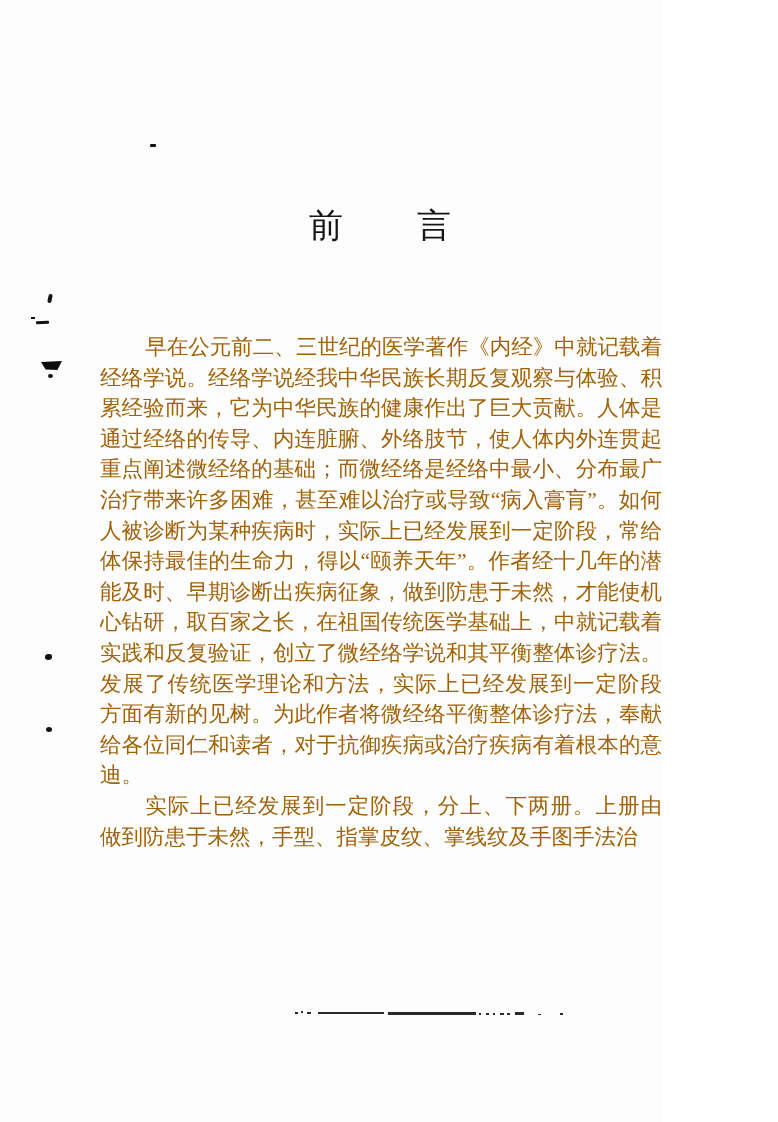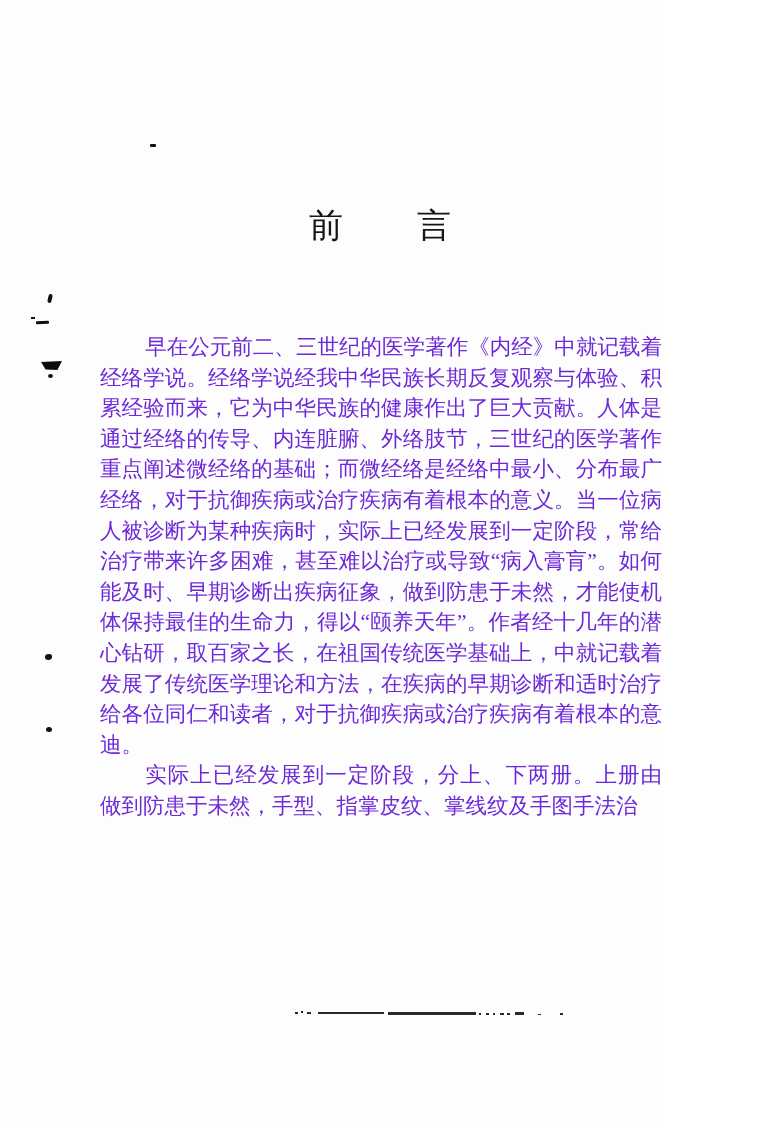--- a/index.html
+++ b/index.html
@@ -28,21 +28,21 @@
     letter-spacing: 2px;
     white-space: pre;
   }
   .text-block {
     position: absolute;
     left: 100px;
     top: 332px;
     width: 562px;
     font-size: 21.5px;
     line-height: 30.6px;
-    color: #6d28d9;
+    color: #a16207;
   }
   .text-line {
     text-align: justify;
     text-align-last: justify;
     height: 30.6px;
     overflow: hidden;
   }
   .text-line.indent { text-indent: 2.1em; }
   .text-line.short  { text-align-last: left; }
 
@@ -68,29 +68,30 @@
 <body>
 
 <div class="page">
 
   <div class="doc-title">前　　言</div>
 
   <div class="text-block">
     <div class="text-line indent">早在公元前二、三世纪的医学著作《内经》中就记载着</div>
     <div class="text-line">经络学说。经络学说经我中华民族长期反复观察与体验、积</div>
     <div class="text-line">累经验而来，它为中华民族的健康作出了巨大贡献。人体是</div>
-    <div class="text-line">通过经络的传导、内连脏腑、外络肢节，三世纪的医学著作</div>
+    <div class="text-line">通过经络的传导、内连脏腑、外络肢节，使人体内外连贯起</div>
     <div class="text-line">重点阐述微经络的基础；而微经络是经络中最小、分布最广的</div>
-    <div class="text-line">经络，对于抗御疾病或治疗疾病有着根本的意义。当一位病</div>
+    <div class="text-line">治疗带来许多困难，甚至难以治疗或导致“病入膏肓”。如何</div>
     <div class="text-line">人被诊断为某种疾病时，实际上已经发展到一定阶段，常给</div>
-    <div class="text-line">治疗带来许多困难，甚至难以治疗或导致“病入膏肓”。如何</div>
+    <div class="text-line">体保持最佳的生命力，得以“颐养天年”。作者经十几年的潜</div>
     <div class="text-line">能及时、早期诊断出疾病征象，做到防患于未然，才能使机</div>
-    <div class="text-line">体保持最佳的生命力，得以“颐养天年”。作者经十几年的潜</div>
     <div class="text-line">心钻研，取百家之长，在祖国传统医学基础上，中就记载着</div>
-    <div class="text-line">发展了传统医学理论和方法，在疾病的早期诊断和适时治疗</div>
+    <div class="text-line">实践和反复验证，创立了微经络学说和其平衡整体诊疗法。</div>
+    <div class="text-line">发展了传统医学理论和方法，实际上已经发展到一定阶段</div>
+    <div class="text-line">方面有新的见树。为此作者将微经络平衡整体诊疗法，奉献</div>
     <div class="text-line">给各位同仁和读者，对于抗御疾病或治疗疾病有着根本的意义</div>
     <div class="text-line short">迪。</div>
     <div class="text-line indent">实际上已经发展到一定阶段，分上、下两册。上册由</div>
     <div class="text-line short">做到防患于未然，手型、指掌皮纹、掌线纹及手图手法治</div>
   </div>
 
   <div class="speck" style="left:150px; top:144px; width:6px; height:3px; border-radius:1px;"></div>
   <div class="speck" style="left:48px;  top:294px; width:4px; height:9px; border-radius:2px; transform:rotate(12deg);"></div>
   <div class="speck" style="left:31px;  top:317px; width:4px; height:2px;"></div>
   <div class="speck" style="left:36px;  top:321px; width:13px; height:3px; border-radius:1px; transform:rotate(-3deg);"></div>

